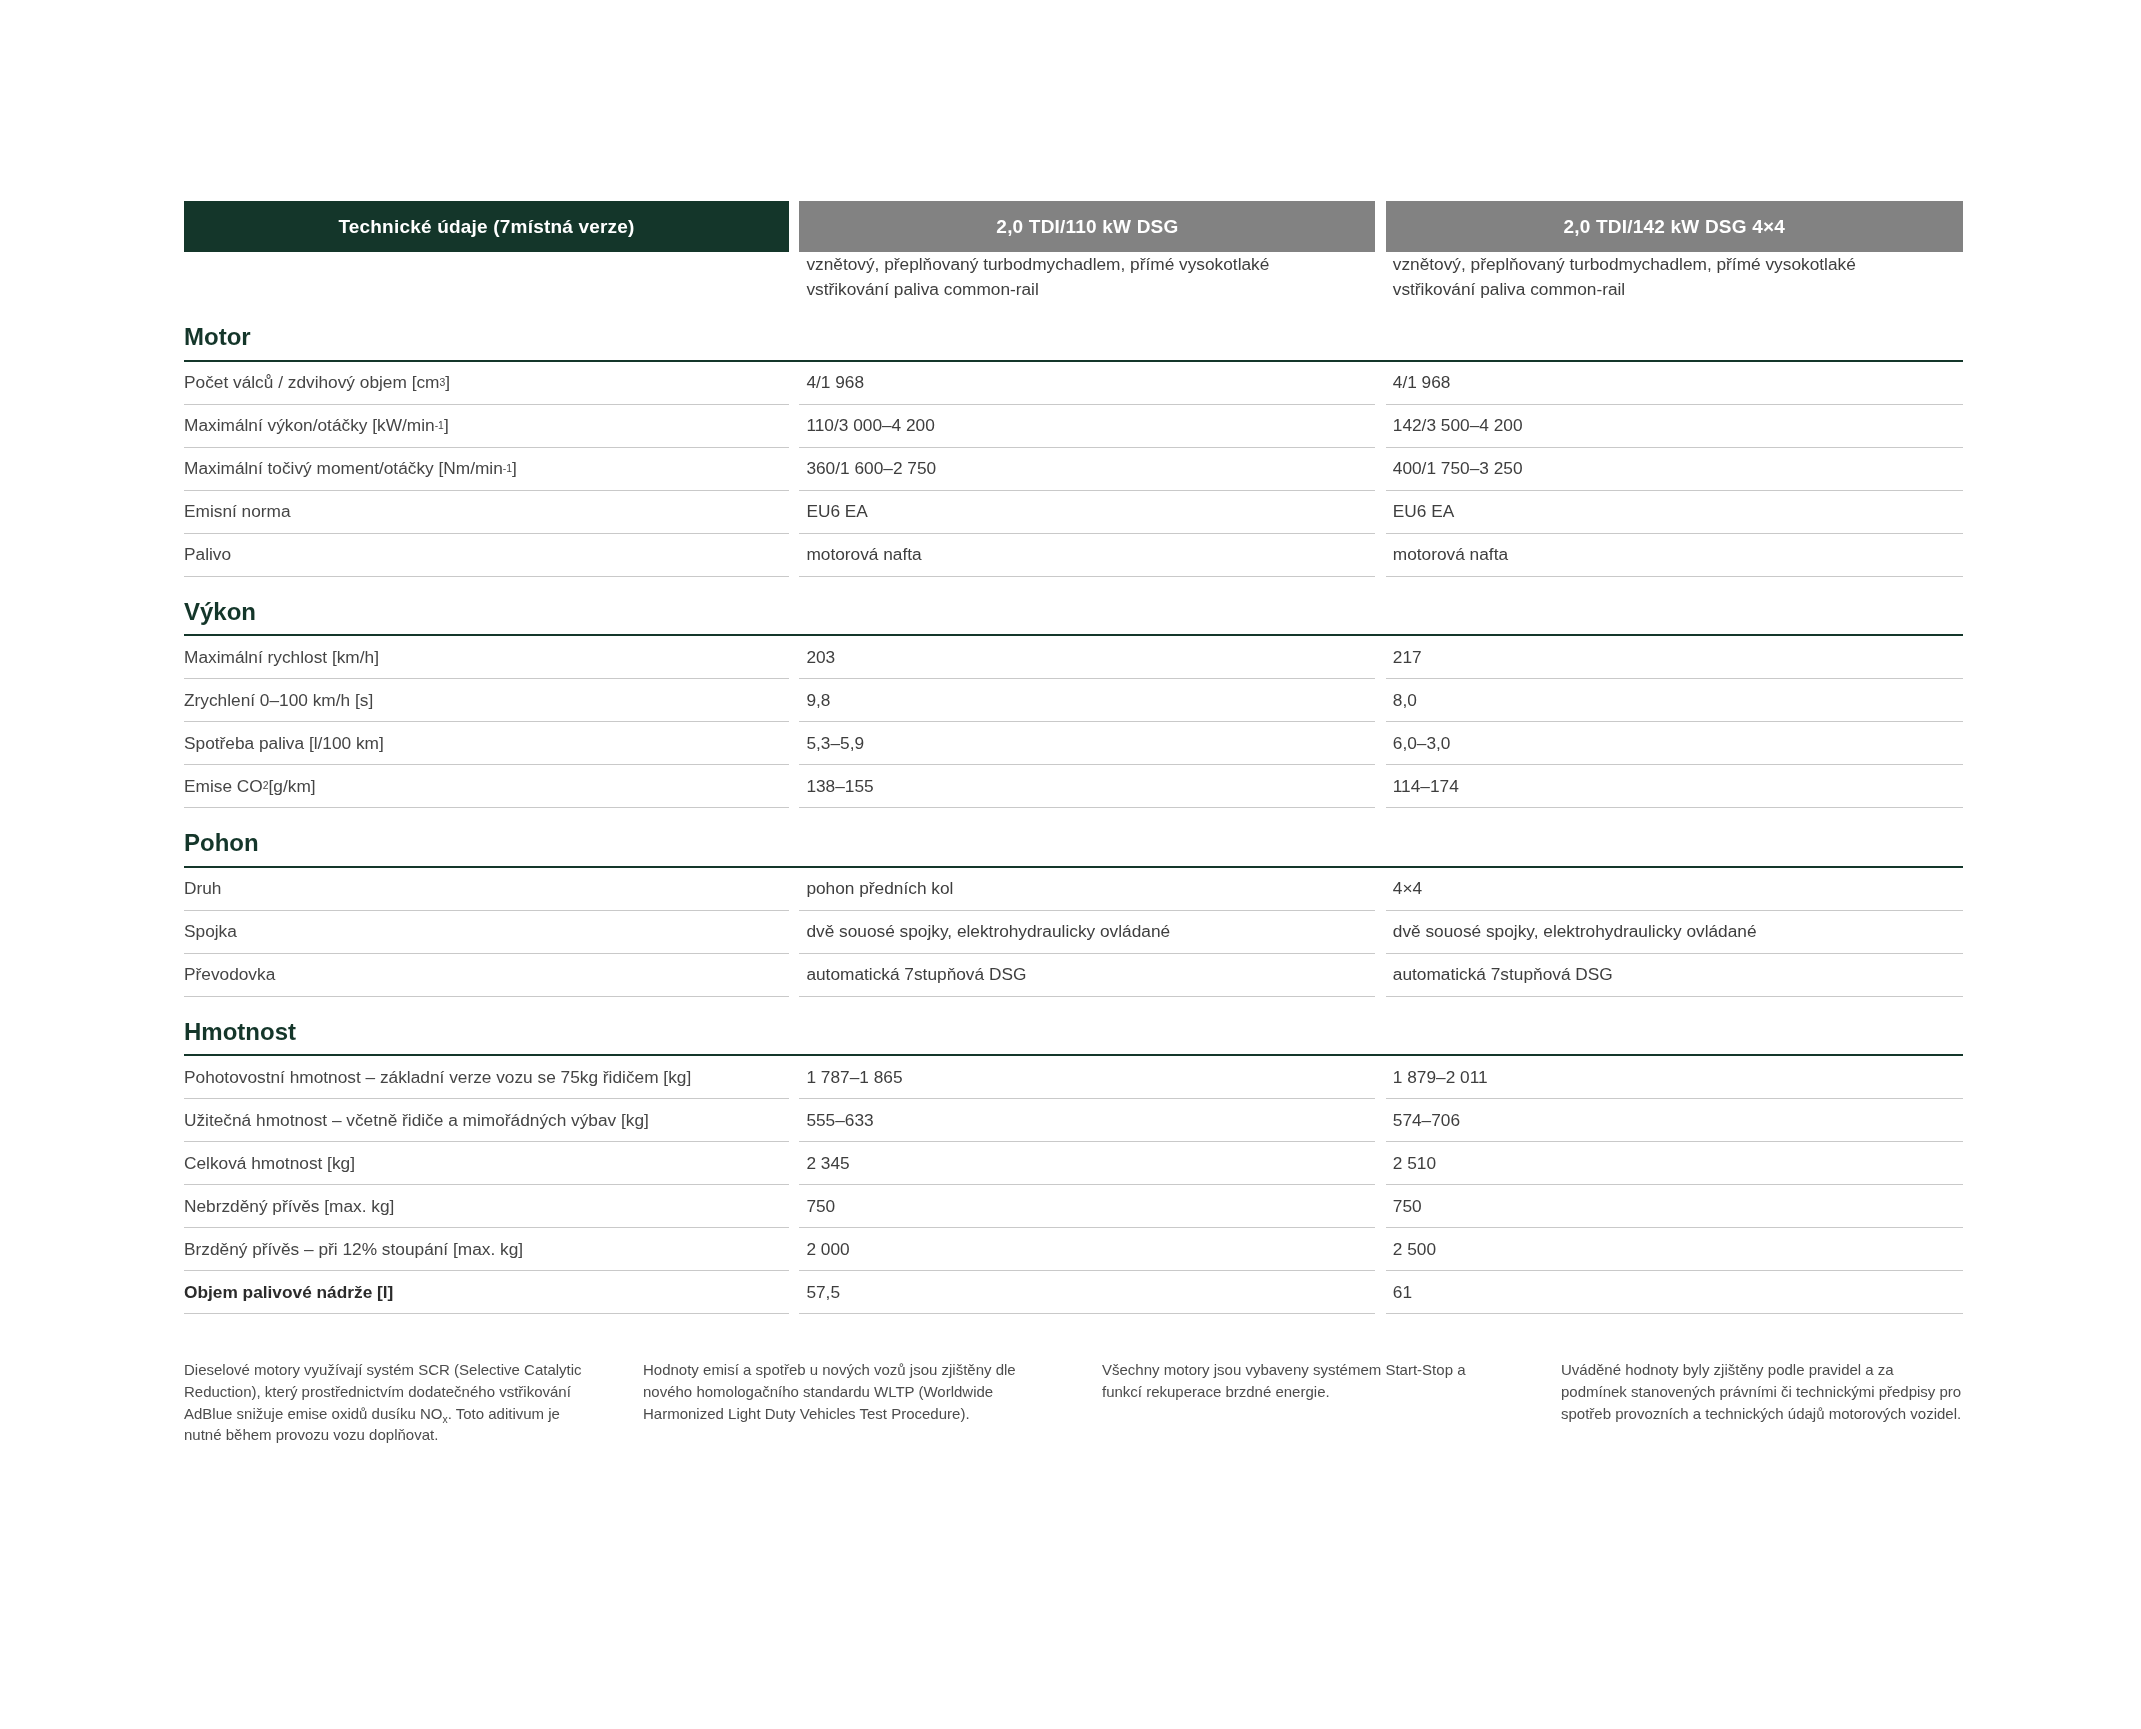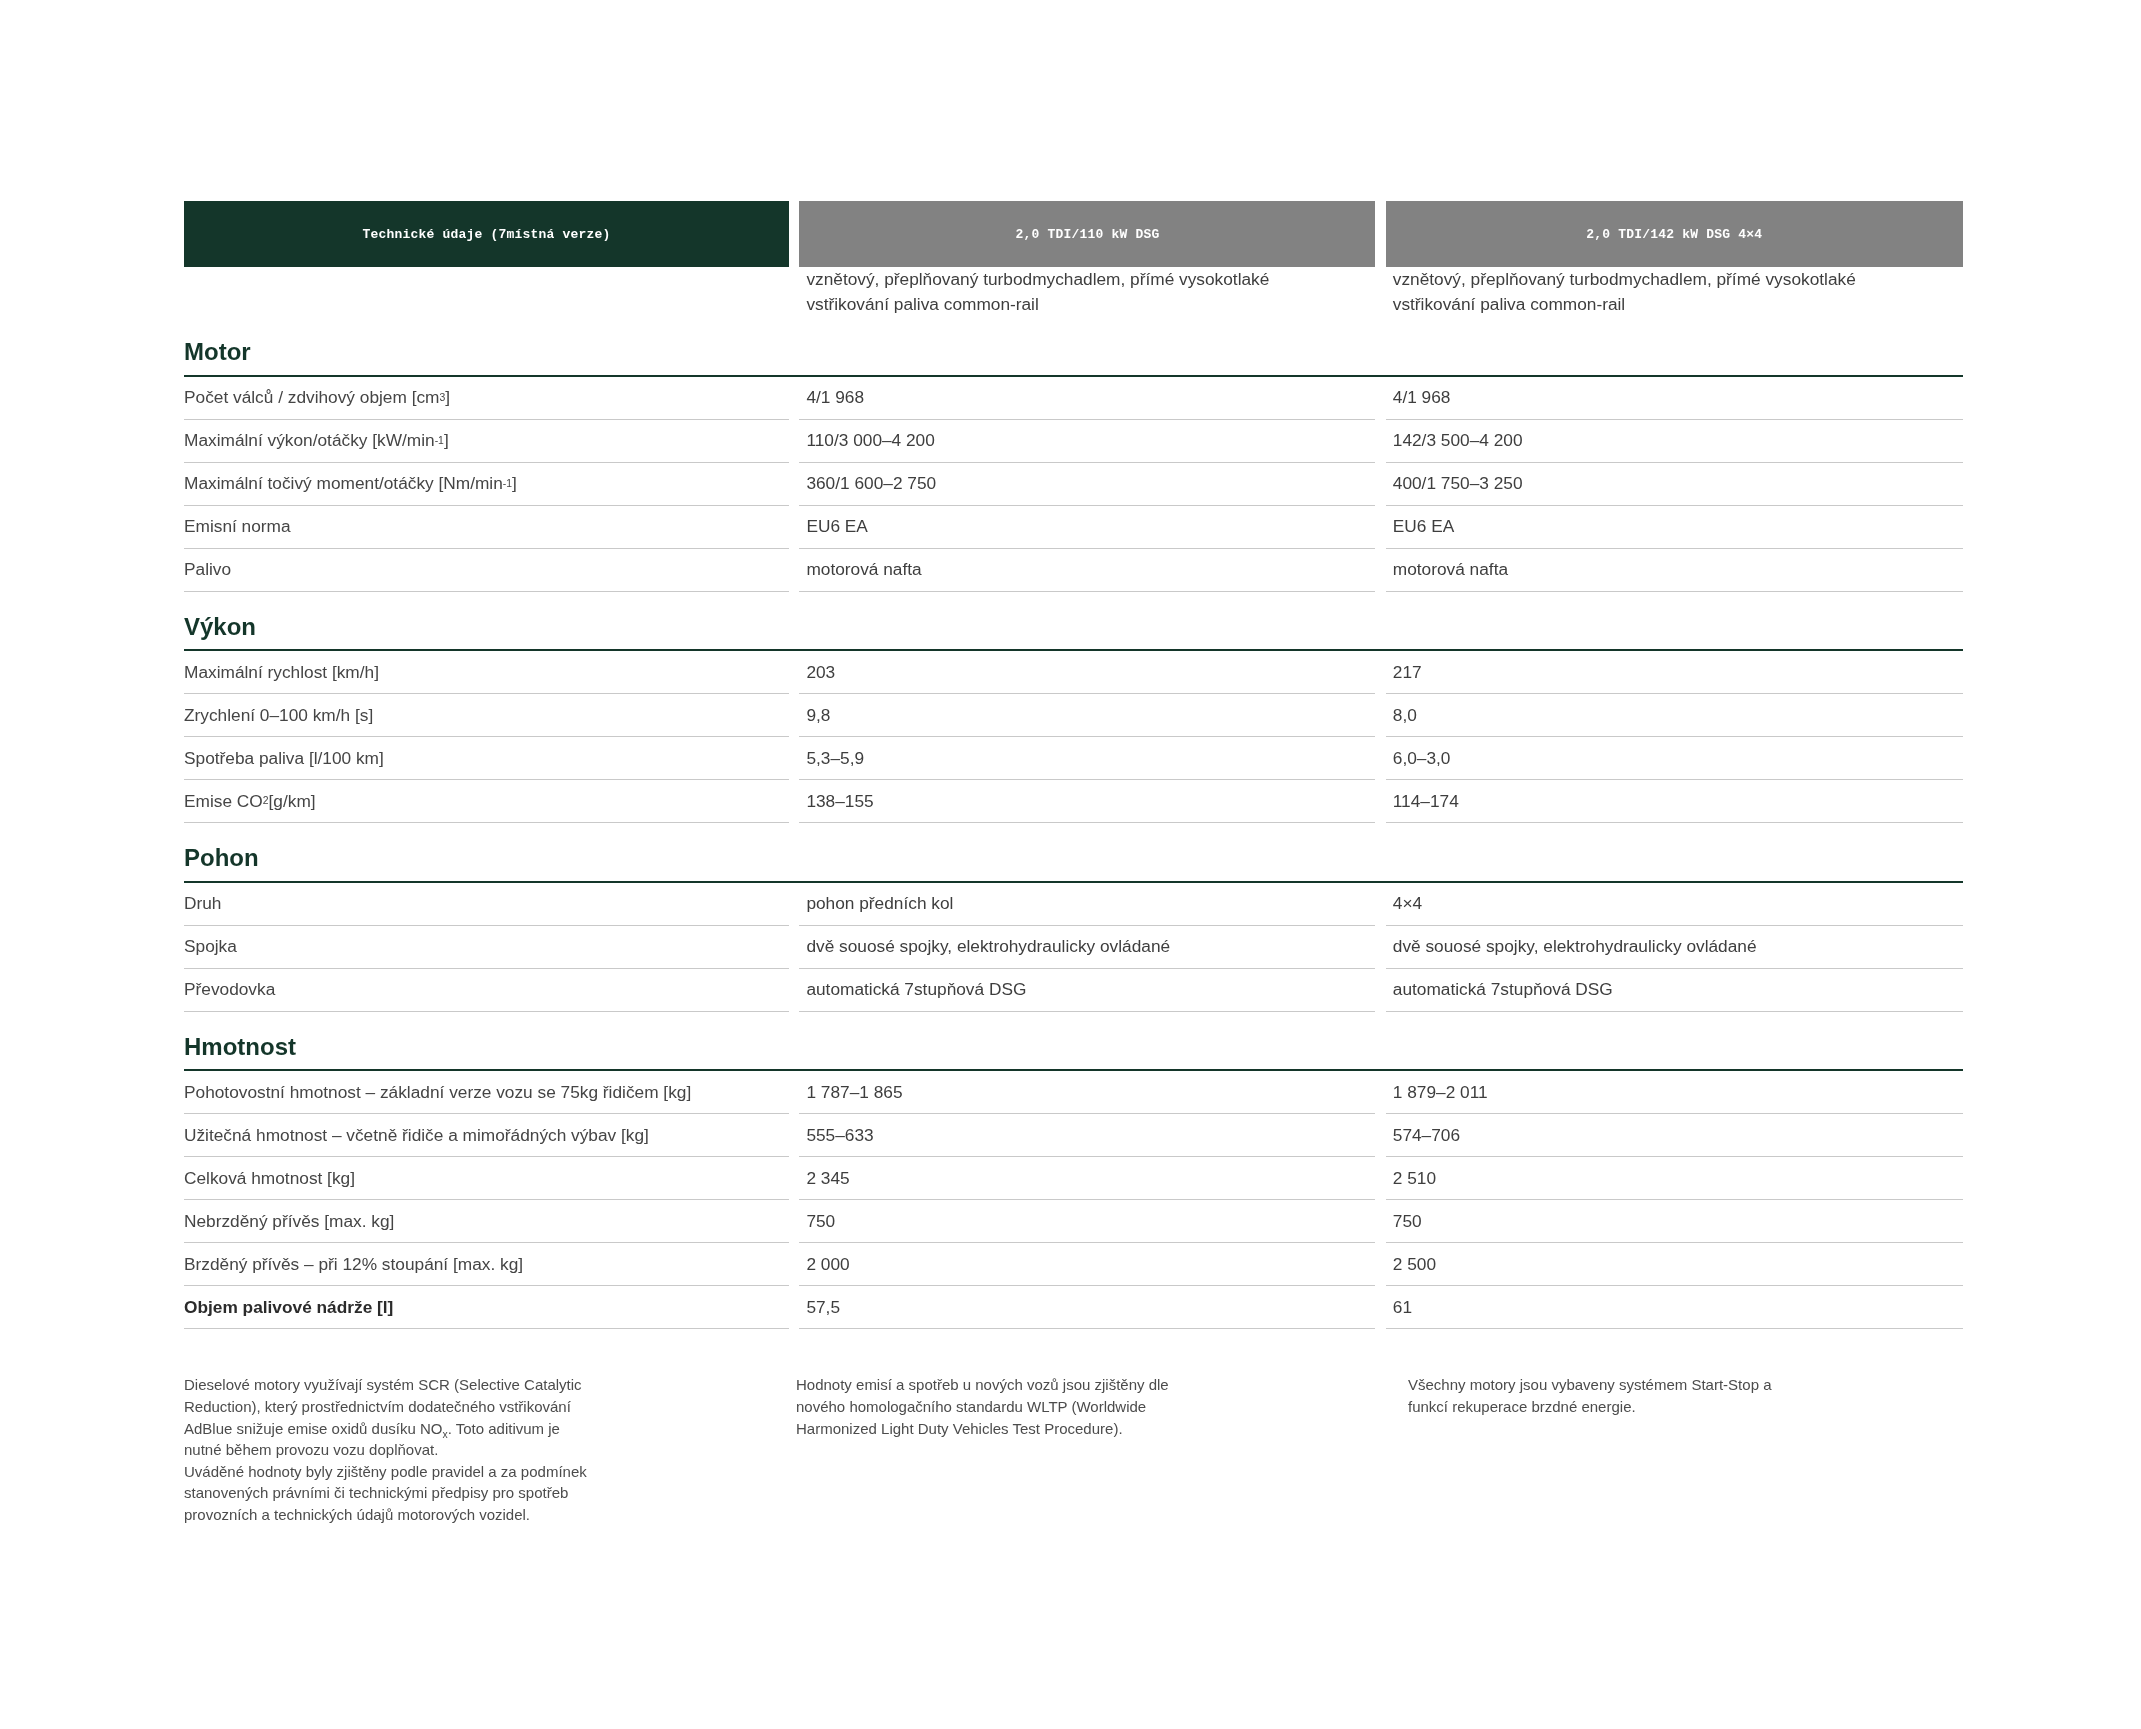--- a/index.html
+++ b/index.html
@@ -26,29 +26,28 @@
     top:201px;
     width:1779px;
   }
   .grid{
     display:grid;
     grid-template-columns:605px 576px 577px;
     column-gap:10.4px;
   }
   
   .hdr{
-    height:66px;
+    height:51px;
     display:flex;
     align-items:center;
     justify-content:center;
     color:#ffffff;
-    font-size:13px;
+    font-size:19px;
     font-weight:bold;
     letter-spacing:0.2px;
-    font-family:Liberation Mono, monospace;
   }
   .hdr.green{background:var(--green);}
   .hdr.gray{background:var(--gray);}
   
   .desc-row{}
   .desc{
     font-size:17.3px;
     line-height:25px;
     color:var(--text);
     padding-left:7px;
@@ -74,21 +73,21 @@
   }
   .row .label{color:var(--label);}
   .row .value{padding-left:7px;}
   .row.bold .label{font-weight:bold;color:#2b2b2b;}
   sup,sub{font-size:10.4px;line-height:0;}
   sup{vertical-align:super;}
   sub{vertical-align:sub;}
   
   .footnotes{
     display:grid;
-    grid-template-columns:repeat(3,1fr);
+    grid-template-columns:repeat(4,1fr);
     column-gap:57px;
     margin-top:45px;
     font-size:15px;
     line-height:21.6px;
     color:var(--foot);
   }
   .footnote{max-width:406px;}
 </style>
 </head>
 <body>

